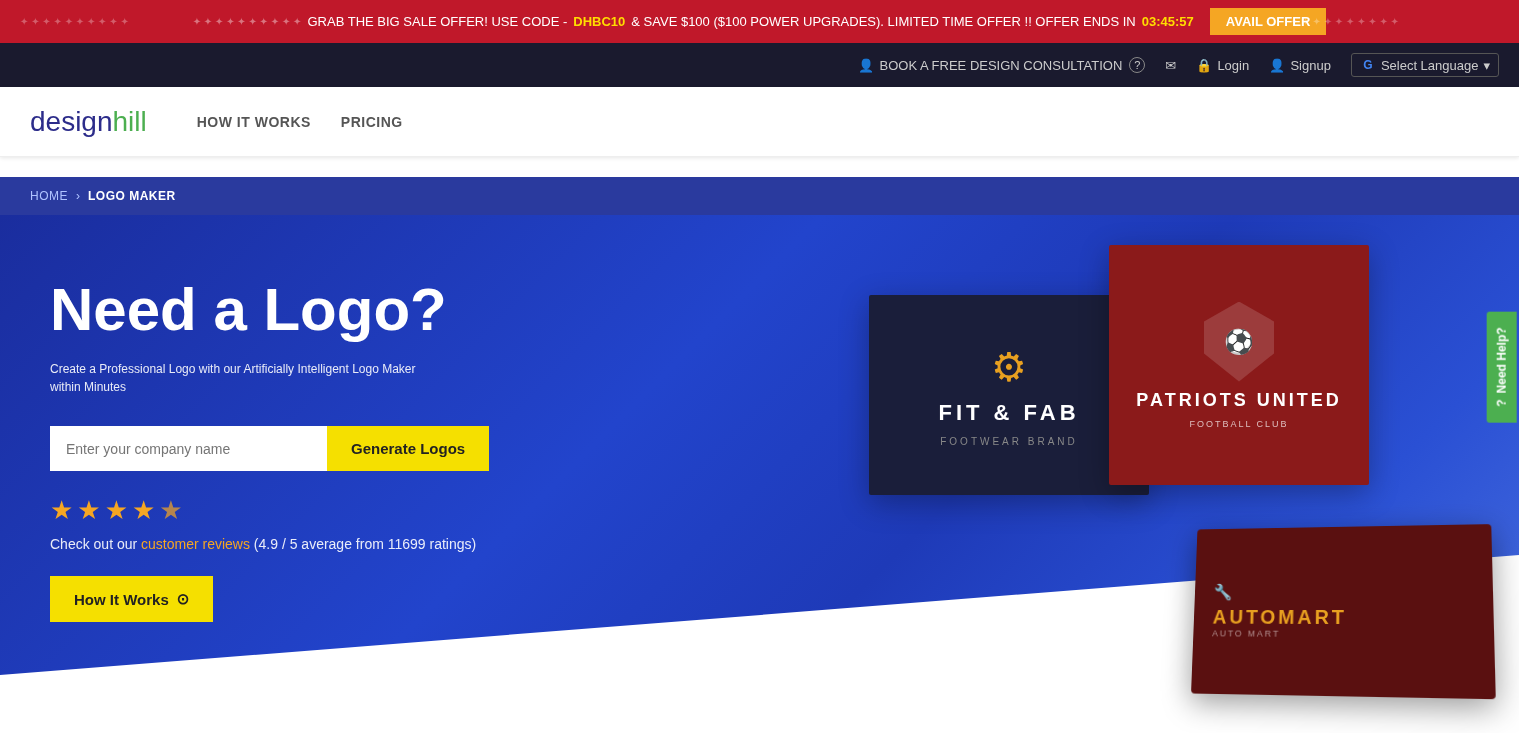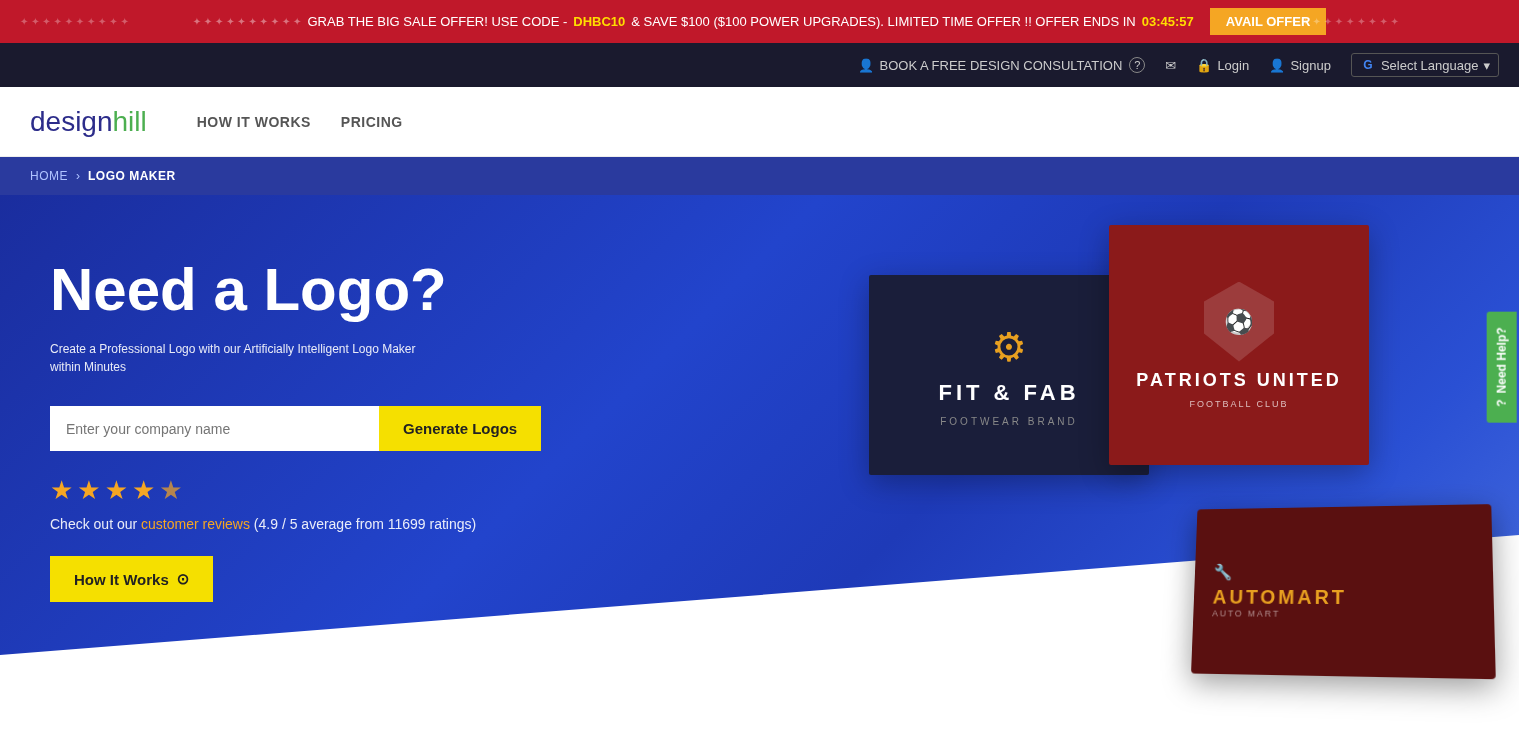--- a/index.html
+++ b/index.html
@@ -125,20 +125,21 @@
     }
 
     
     .breadcrumb {
       background: #2a3a9e;
       padding: 12px 30px;
       display: flex;
       align-items: center;
       gap: 8px;
       font-size: 12px;
+      margin-top: 20px;
     }
     .breadcrumb a { color: #afc3ff; text-decoration: none; text-transform: uppercase; letter-spacing: 0.5px; }
     .breadcrumb span { color: #afc3ff; }
     .breadcrumb .current { color: white; font-weight: bold; text-transform: uppercase; letter-spacing: 0.5px; }
 
     
     .hero {
       background: linear-gradient(135deg, #1a2d9e 0%, #2244cc 40%, #1e3ab8 60%, #2a50d4 80%, #4a70e0 100%);
       position: relative;
       min-height: 540px;
@@ -173,21 +174,21 @@
       font-size: 12px;
       line-height: 1.5;
       margin-bottom: 30px;
     }
     .hero-input-row {
       display: flex;
       gap: 0;
       margin-bottom: 24px;
     }
     .company-input {
-      width: 329px;
+      width: 277px;
       padding: 14px 16px;
       font-size: 14px;
       border: none;
       outline: none;
       color: #999;
     }
     .generate-btn {
       background: #f5e000;
       color: #222;
       border: none;

